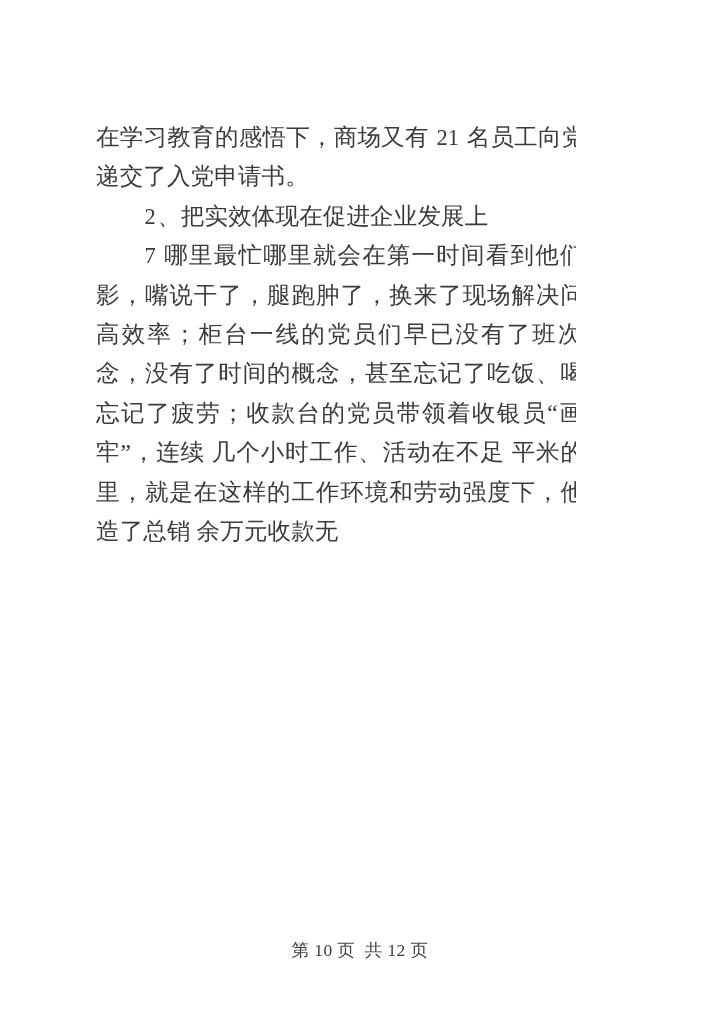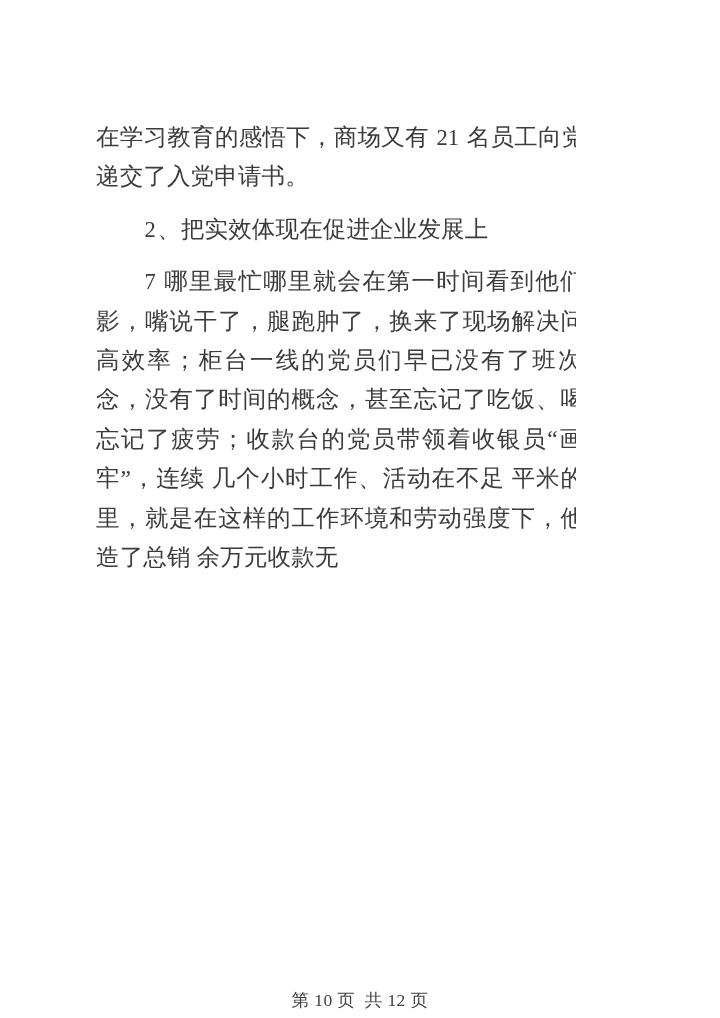--- a/index.html
+++ b/index.html
@@ -36,35 +36,34 @@
     color: #3b3b3d;
     text-align: justify;
     text-justify: inter-character;
     letter-spacing: 0.15px;
     font-weight: 400;
     -webkit-font-smoothing: antialiased;
   }
 
   .para.indent {
     text-indent: 2em;
-    margin-top: 13px;
   }
 
   
   .num {
     font-family: "Liberation Serif", "DejaVu Serif", serif;
     font-size: 22.5px;
     letter-spacing: 0;
     padding: 0 1.5px;
   }
 
   .footer {
     position: absolute;
     left: 0;
-    top: 988px;
+    top: 938px;
     width: 720px;
     text-align: center;
   }
 
   .footer-text {
     display: inline-block;
     font-family: "Liberation Serif", "DejaVu Serif", serif;
     font-size: 17.5px;
     line-height: 24px;
     color: #3f3f41;

